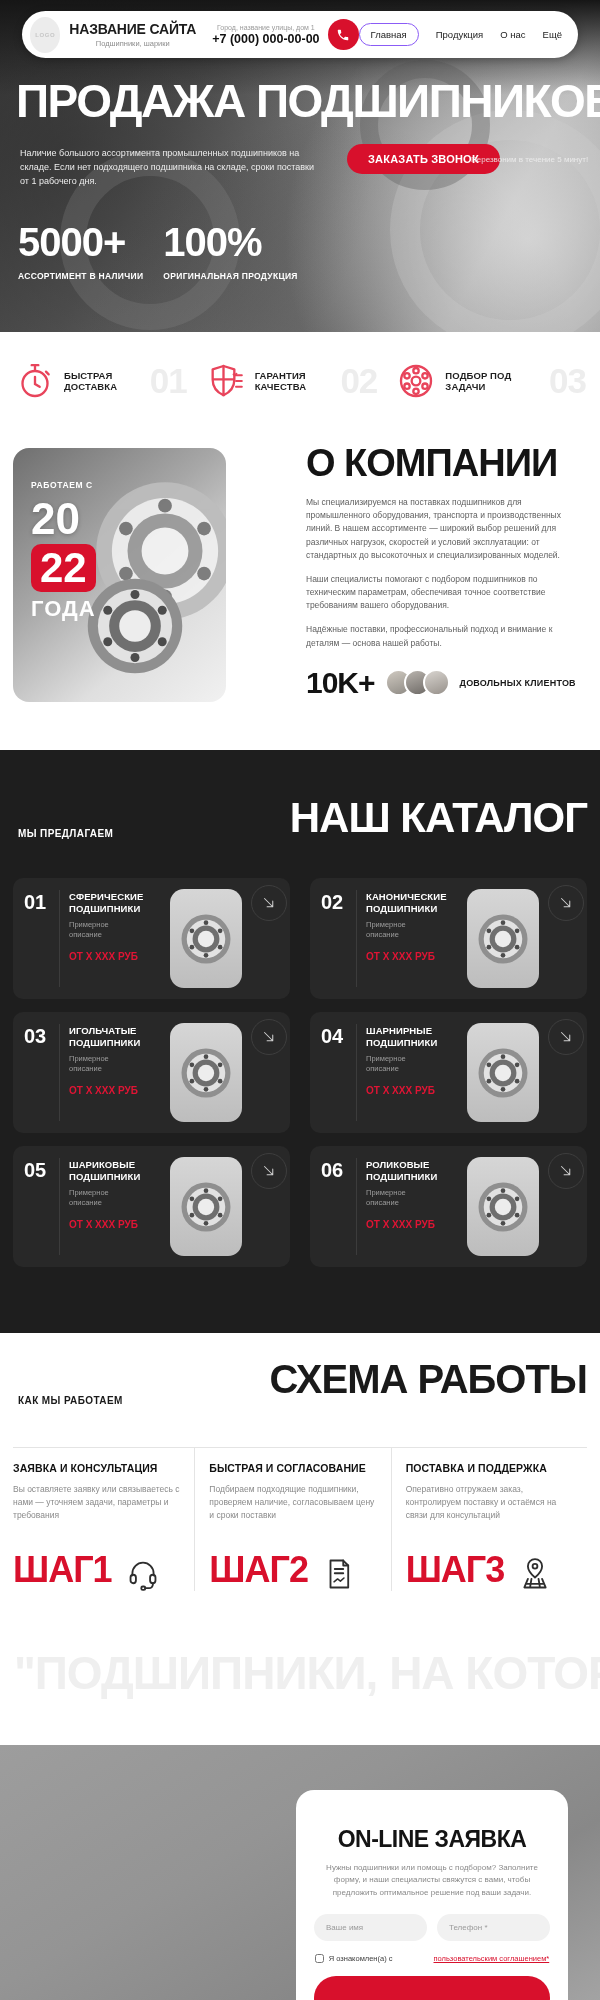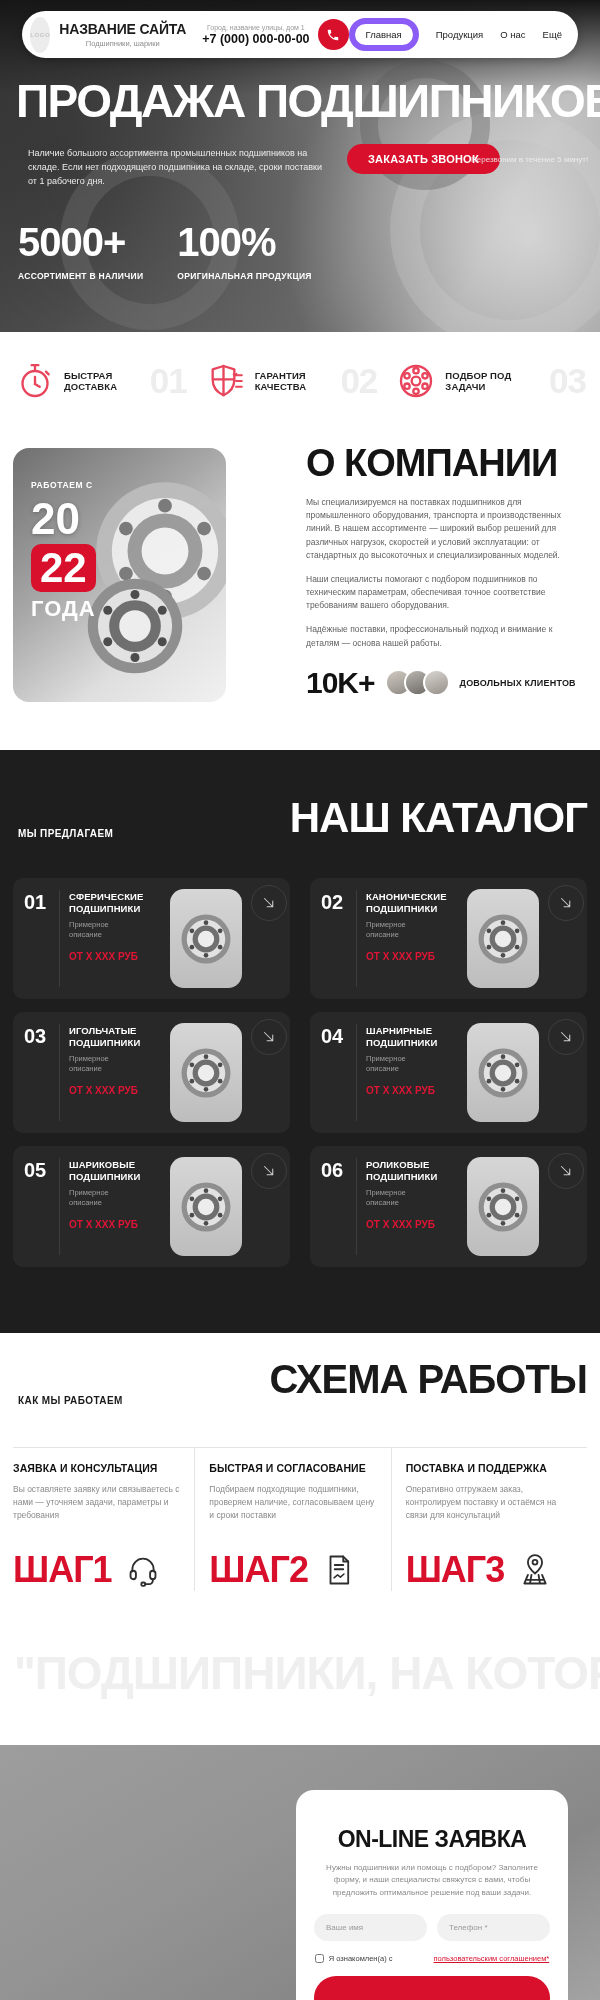--- a/index.html
+++ b/index.html
@@ -31,31 +31,31 @@
   .brand-name { font-size:14px; font-weight:800; color:#1c1c1c; letter-spacing:-.2px; white-space:nowrap; }
   .brand-tag { font-size:7.5px; color:#8d8d8d; margin-top:2px; }
   .contact { margin-left:16px; text-align:center; }
   .addr { font-size:7px; color:#9a9a9a; }
   .phone { font-size:12.5px; font-weight:800; color:#101010; margin-top:1px; white-space:nowrap; }
   .phone-btn { width:31px; height:31px; border-radius:50%; background:#d8102c; margin-left:8px;
     display:flex; align-items:center; justify-content:center; flex:0 0 auto; cursor:pointer; }
   .phone-btn svg { width:14px; height:14px; }
   .topnav { display:flex; align-items:center; margin-left:auto; gap:17px; }
   .nav-item { font-size:9.5px; color:#222; text-decoration:none; white-space:nowrap; cursor:pointer; }
-  .nav-item.active { border:6px solid #8b5cf6; border-radius:999px; padding:5px 11px; }
+  .nav-item.active { border:1px solid #8b5cf6; border-radius:999px; padding:5px 11px; }
 
   .hero-title { position:absolute; top:74px; left:0; width:100%; padding:0 16px; z-index:2;
     font-size:46px; font-weight:800; color:#fff; letter-spacing:-1.5px; white-space:nowrap; text-align:center; }
   .hero-sub { position:absolute; top:147px; left:20px; width:302px; z-index:2;
-    font-size:9px; line-height:1.55; color:#ececec;margin-left:8px; }
+    font-size:9px; line-height:1.55; color:#ececec; }
   .cta-btn { position:absolute; top:144px; left:347px; z-index:2; background:#d8102c; color:#fff;
     border:none; border-radius:999px; padding:9px 21px; font-size:11px; font-weight:800;
     font-family:inherit; letter-spacing:.2px; cursor:pointer; white-space:nowrap; }
   .cta-note { position:absolute; top:155px; left:471px; z-index:2; font-size:8px; color:#f0f0f0; opacity:.85; white-space:nowrap; }
-  .stats { position:absolute; top:220px; left:18px; z-index:2; display:flex; gap:34px; }
+  .stats { position:absolute; top:220px; left:18px; z-index:2; display:flex; gap:20px; }
   .stat-value { font-size:40px; font-weight:800; color:#fff; letter-spacing:-1px; }
   .stat-label { font-size:8.5px; font-weight:700; color:#fff; letter-spacing:.3px; margin-top:6px; }
 
   
   .features { height:98px; display:flex; align-items:center; padding:0 14px; background:#fff; }
   .feature { flex:1 1 0; display:flex; align-items:center; gap:8px; min-width:0; }
   .feat-icon { width:42px; height:42px; flex:0 0 auto; color:#e8445b; display:flex; align-items:center; justify-content:center; }
   .feat-icon svg { width:40px; height:40px; }
   .feat-label { font-size:9.5px; font-weight:800; color:#1f1f1f; letter-spacing:.1px; }
   .feat-num { margin-left:auto; margin-right:18px; font-size:35px; font-weight:800; color:#ededed; letter-spacing:-1px; }
@@ -108,21 +108,21 @@
 
   
   .workflow { position:relative; height:297px; background:#fff; }
   .wf-kicker { position:absolute; left:18px; top:62px; font-size:10px; font-weight:800; color:#1a1a1a; letter-spacing:.4px; }
   .wf-title { position:absolute; right:13px; top:24px; font-size:40px; font-weight:800; color:#1a1a1a; letter-spacing:-1px; white-space:nowrap; }
   .wf-cols { position:absolute; left:13px; right:13px; top:114px; display:flex; }
   .wf-col { flex:1 1 0; border-top:1px solid #e4e4e4; padding:14px 12px 0 0; }
   .wf-col + .wf-col { border-left:1px solid #e4e4e4; padding-left:14px; }
   .wf-col h3 { font-size:10.5px; font-weight:800; color:#111; letter-spacing:.1px; }
   .wf-col p { font-size:8.5px; color:#8a8a8a; line-height:1.5; margin-top:9px; min-height:44px; }
-  .step-row { display:flex; align-items:center; gap:14px; margin-top:22px; }
+  .step-row { display:flex; align-items:flex-end; gap:14px; margin-top:22px; }
   .step-word { font-size:36px; font-weight:800; color:#d8102c; letter-spacing:-1px; }
   .step-icon { color:#2e2e2e; display:flex; }
   .step-icon svg { width:34px; height:34px; }
 
   
   .quote { height:115px; background:#fff; overflow:hidden; }
   .quote-text { padding:16px 0 0 14px; font-size:46px; font-weight:800; color:#efefef;
     letter-spacing:-1px; white-space:nowrap; }
 
   

